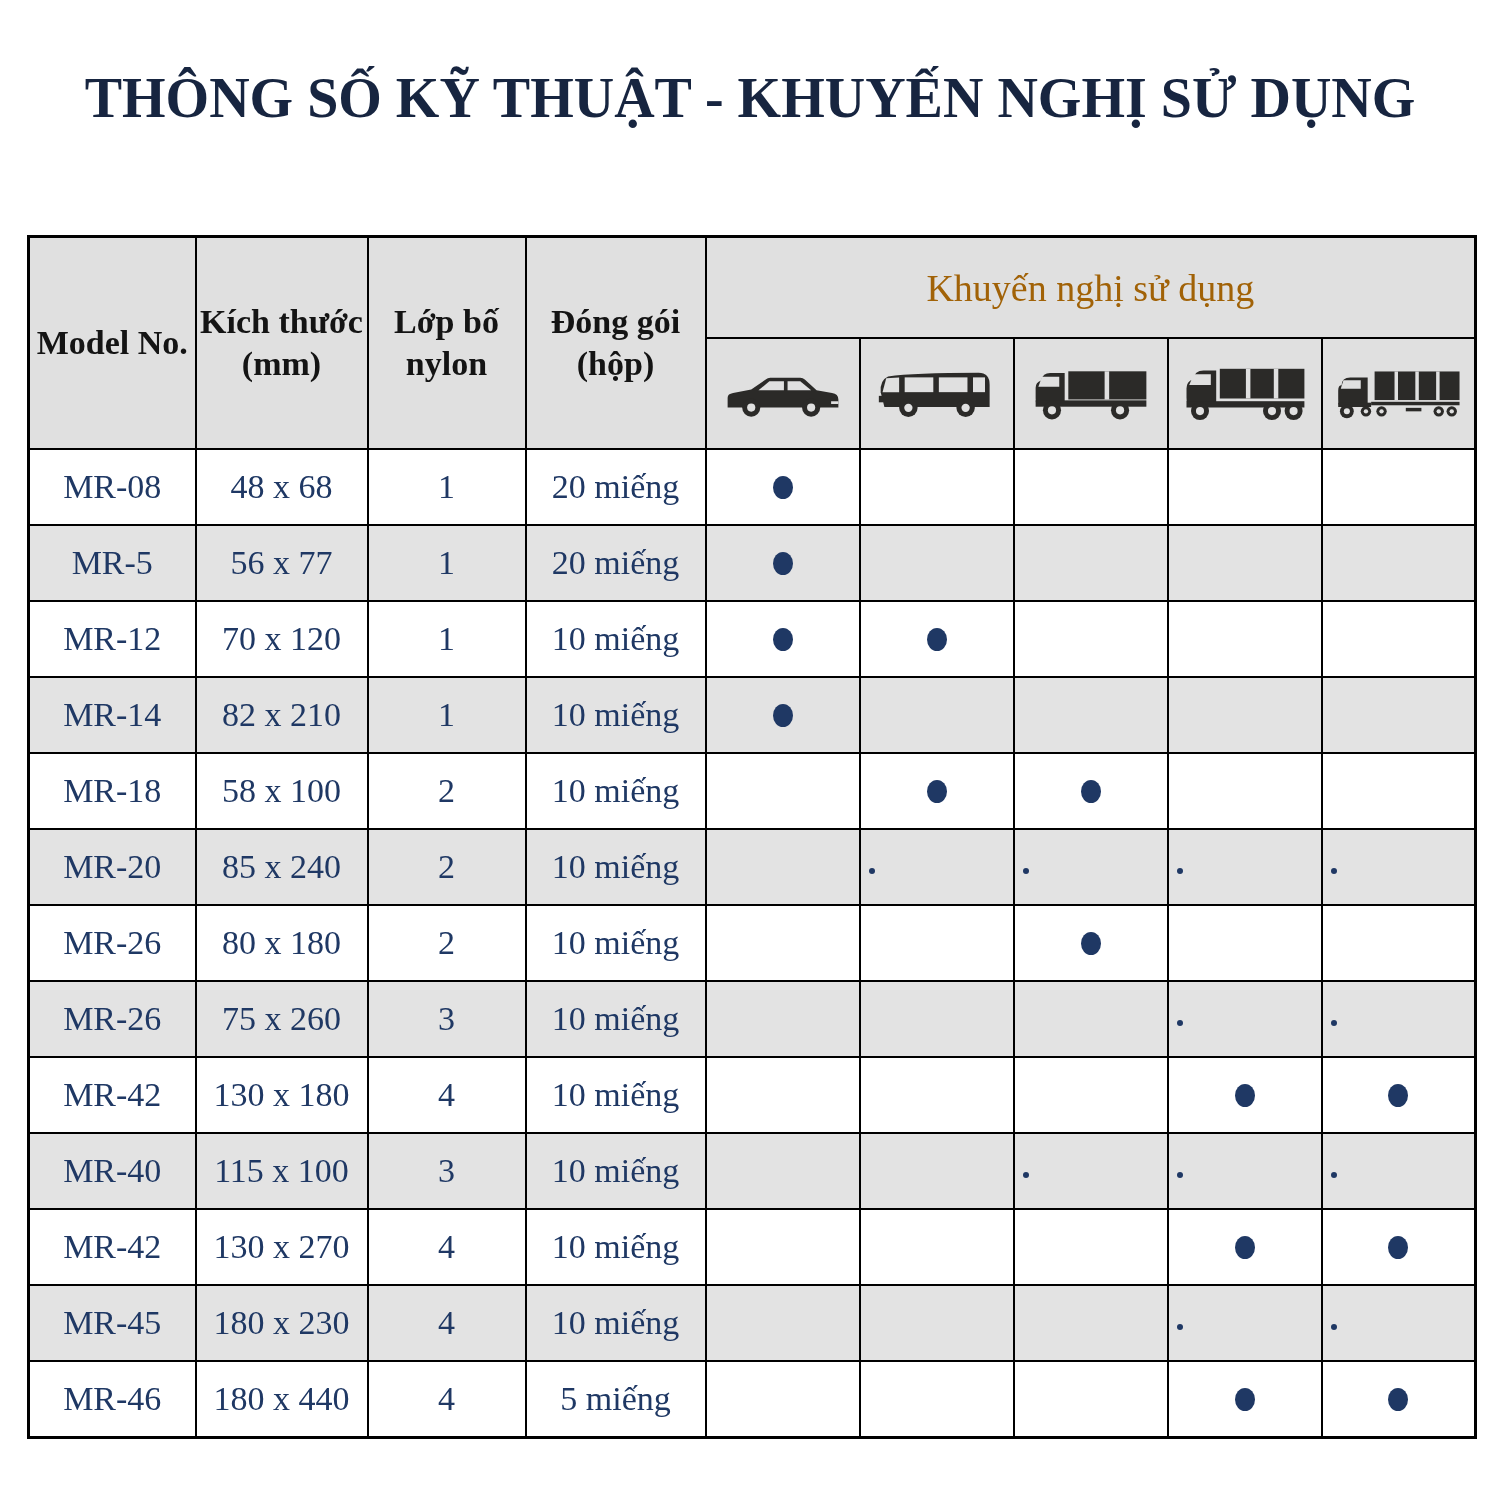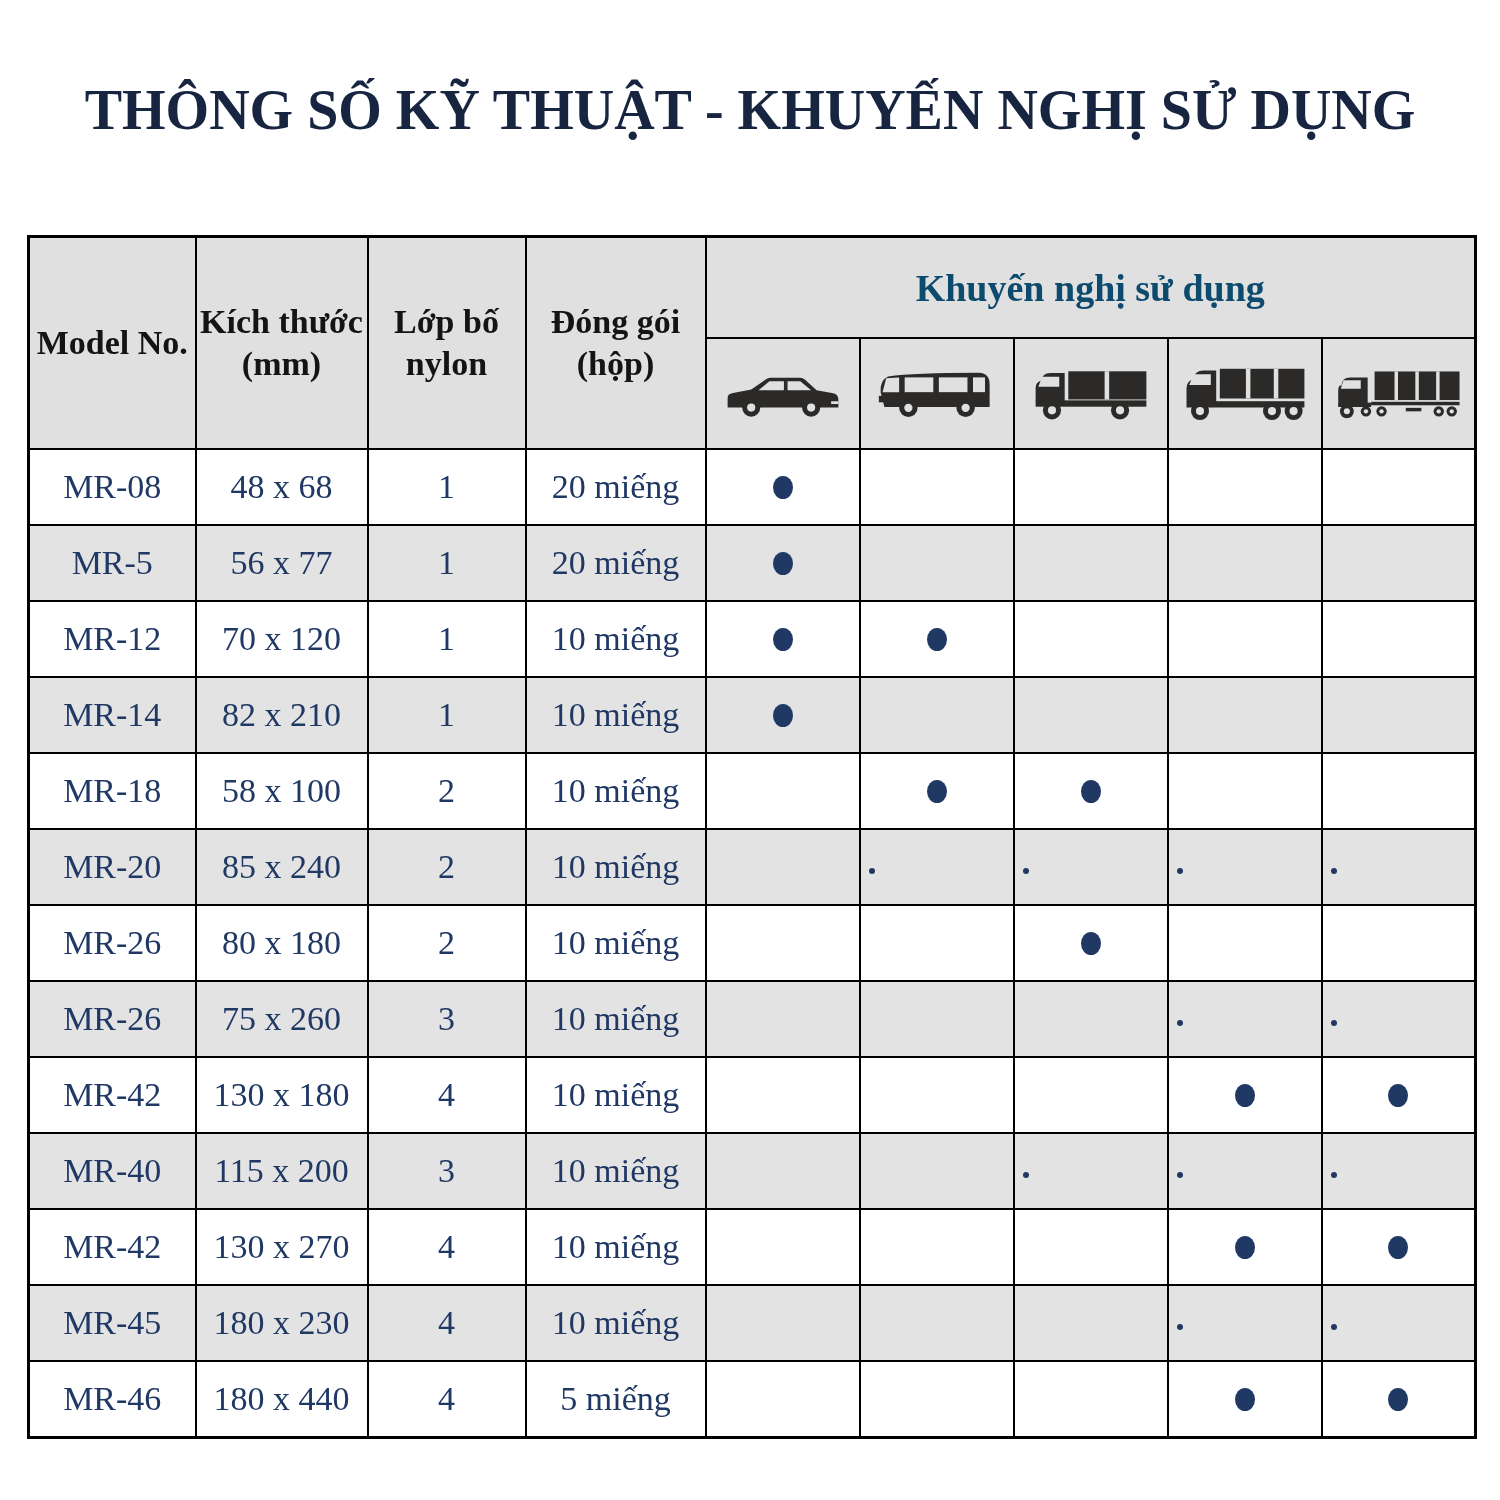--- a/index.html
+++ b/index.html
@@ -1,37 +1,37 @@
 <!DOCTYPE html>
 <html><head>
 <meta charset="utf-8">
 <style>
   html,body{margin:0;padding:0;background:#ffffff;}
   body{width:1500px;height:1500px;position:relative;font-family:"Liberation Serif","DejaVu Serif",serif;}
 
   .page-title{
-    position:absolute;top:78px;left:0;width:1500px;
+    position:absolute;top:66px;left:0;width:1500px;
     text-align:center;font-size:56px;font-weight:bold;
     color:#172540;letter-spacing:0px;white-space:nowrap;
   }
 
   table.spec{
     position:absolute;left:27px;top:235px;width:1447px;
     border-collapse:collapse;table-layout:fixed;
     border:3px solid #000;
   }
   .spec th,.spec td{border:2px solid #000;padding:0;}
 
   .spec thead th{background:#e0e0e0;}
   .col-head{
     color:#141414;font-weight:bold;font-size:34px;line-height:1.25;
     text-align:center;vertical-align:middle;padding:6px 10px;
   }
   .rec-head{
-    color:#0c4a6e;font-weight:bold;font-size:38px;
+    color:#a16207;font-weight:normal;font-size:38px;
     text-align:center;vertical-align:middle;height:99px;
   }
   .icon-cell{height:109px;text-align:center;vertical-align:middle;}
   .icon-cell svg{display:inline-block;vertical-align:middle;}
 
   .spec tbody td{
     height:74px;color:#1F3864;font-size:34px;text-align:center;
     vertical-align:middle;background:#ffffff;
   }
   .spec tbody tr:nth-child(even) td{background:#e3e3e3;}
@@ -290,21 +290,21 @@
     <td class="mark-cell">
           <span class="dot"></span>
         </td>
     <td class="mark-cell">
           <span class="dot"></span>
         </td>
   </tr>
 
   <tr>
     <td>MR-40</td>
-    <td>115 x 200</td>
+    <td>115 x 100</td>
     <td>3</td>
     <td>10 miếng</td>
     <td class="mark-cell"></td>
     <td class="mark-cell"></td>
     <td class="mark-cell">
           <span class="period"></span>
         </td>
     <td class="mark-cell">
           <span class="period"></span>
         </td>

